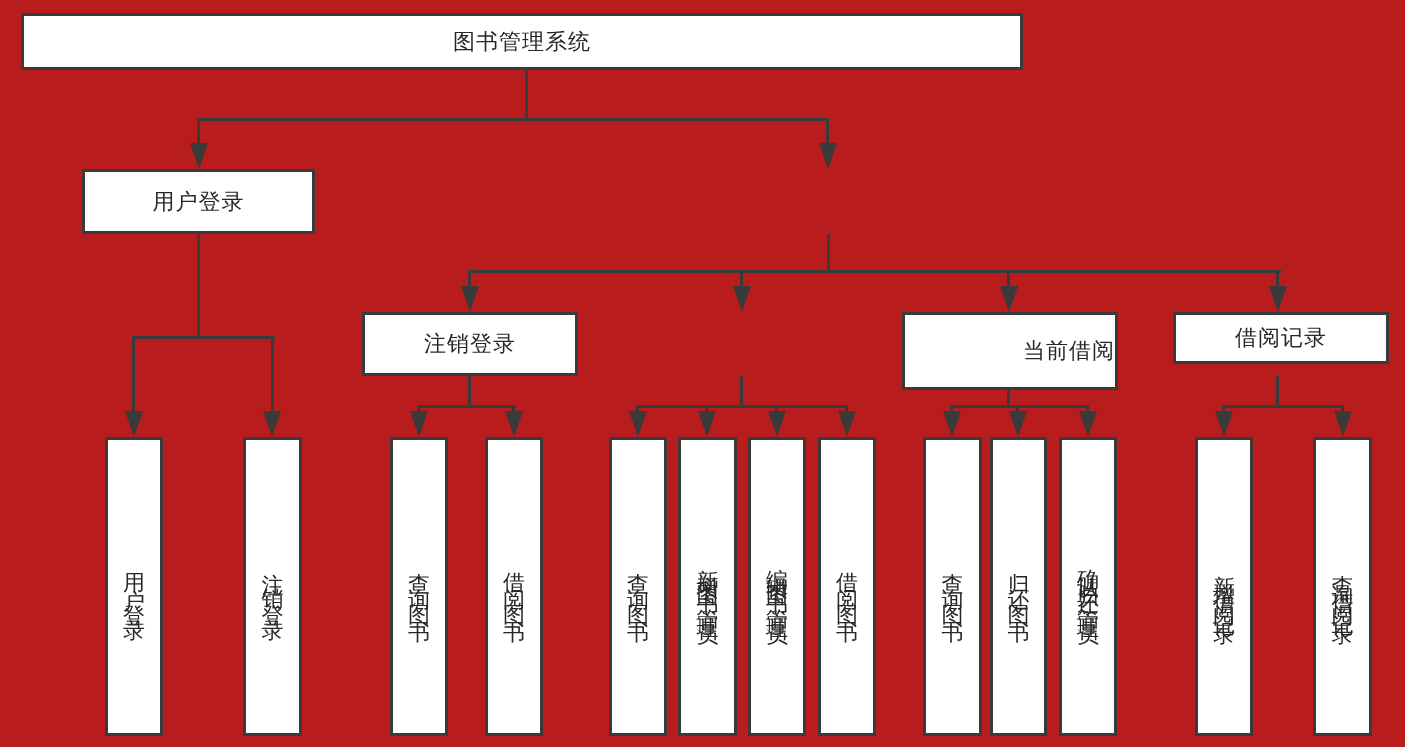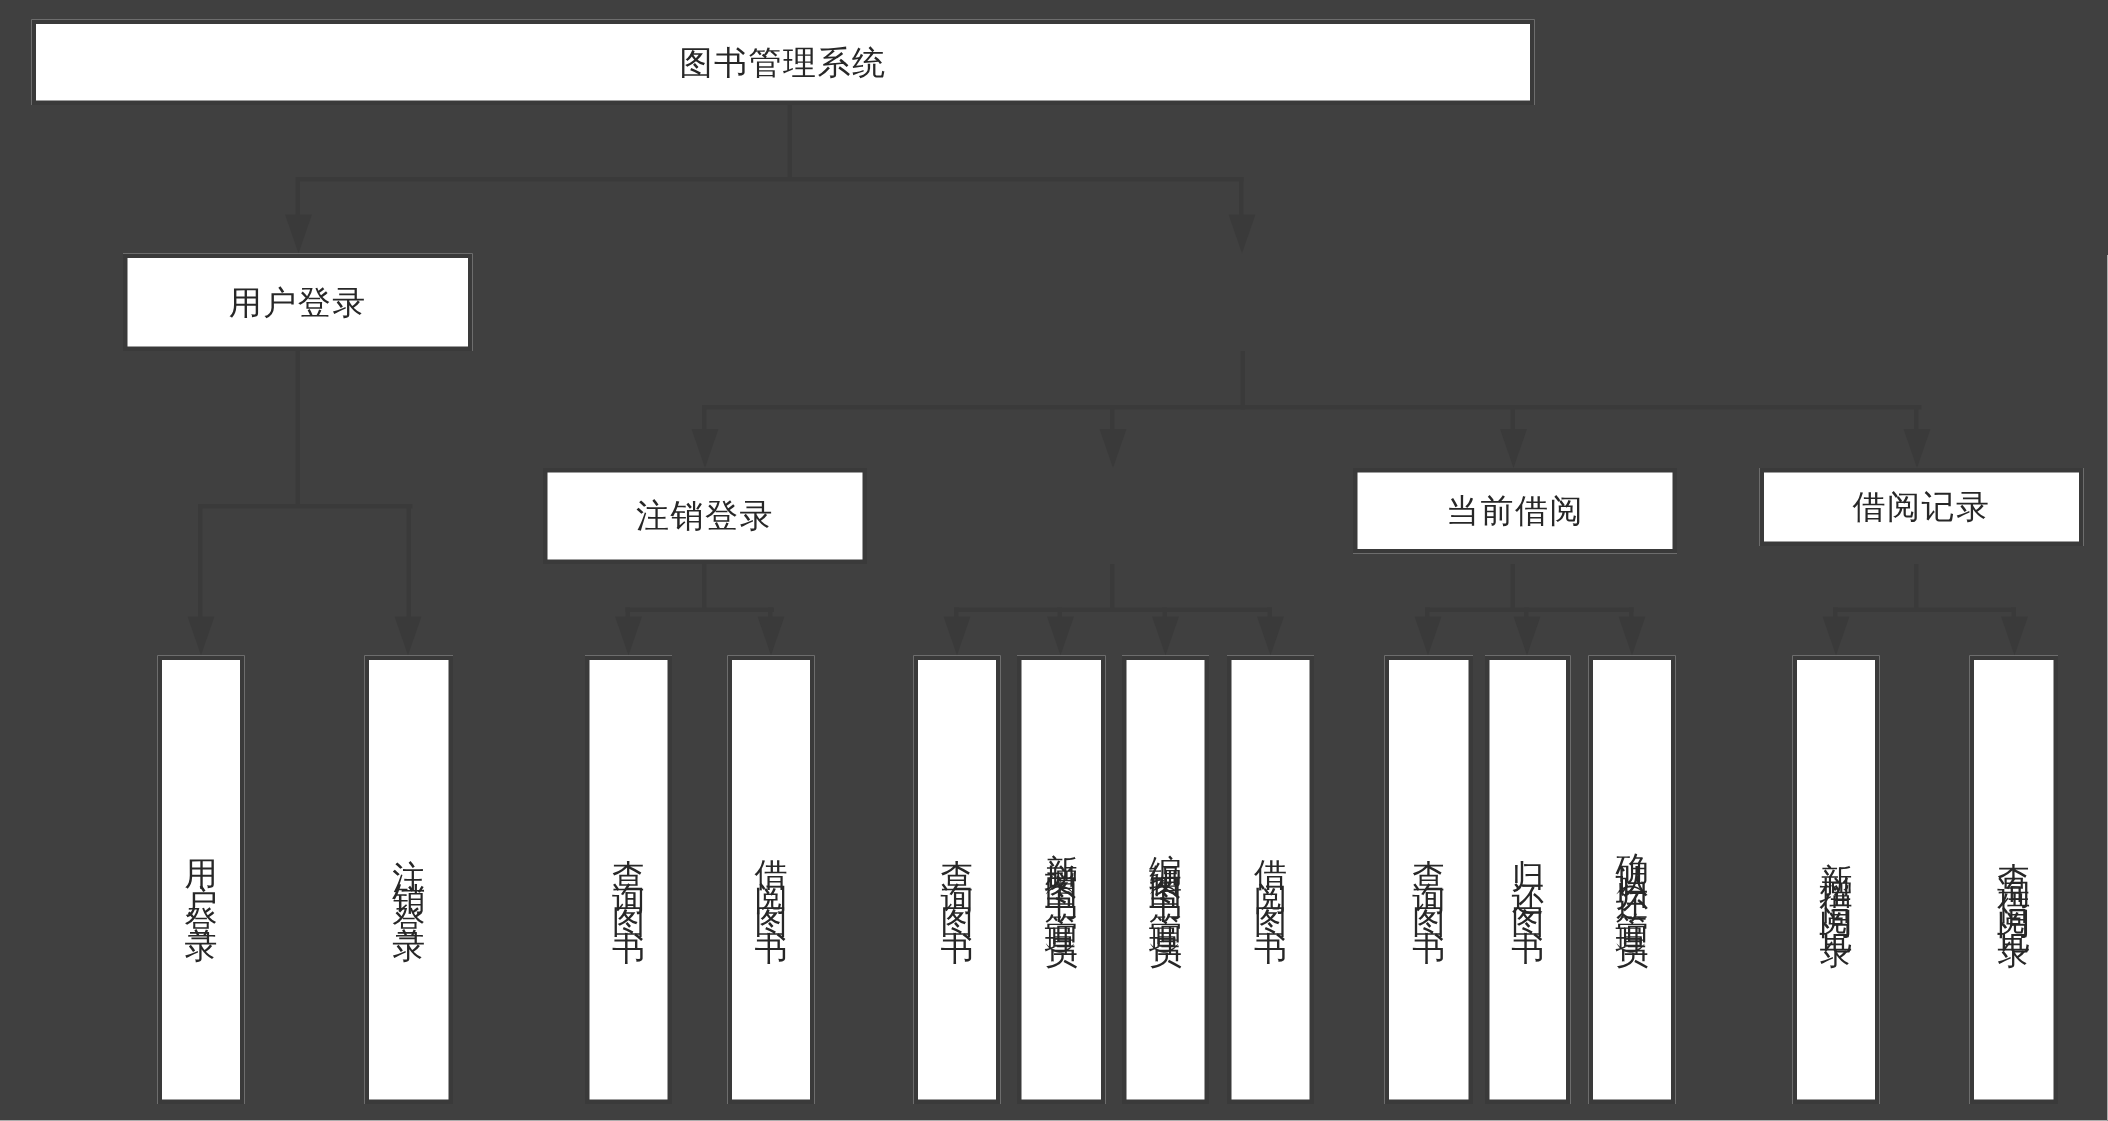--- a/index.html
+++ b/index.html
@@ -1,20 +1,20 @@
 <!DOCTYPE html>
 <html><head>
 <meta charset="utf-8">
 <style>
   html,body{margin:0;padding:0;background:#ffffff;}
   #stage{
     position:relative;
     width:1405px;
     height:747px;
-    background:#404040;
+    background:#b91c1c;
     font-family:"Liberation Sans", sans-serif;
     overflow:hidden;
   }
   .box{
     position:absolute;
     box-sizing:border-box;
     border:3px solid #3a3a3a;
     background:#ffffff;
     display:flex;
     align-items:center;
@@ -84,21 +84,21 @@
   <div class="vline" style="left:740px;top:270px;height:22px;"></div>
   <div class="arrow" style="left:733px;top:286px;"></div>
   <div class="vline" style="left:1007px;top:270px;height:22px;"></div>
   <div class="arrow" style="left:1000px;top:286px;"></div>
   <div class="vline" style="left:1276px;top:270px;height:22px;"></div>
   <div class="arrow" style="left:1269px;top:286px;"></div>
 
   <div class="box" style="left:362px;top:312px;width:216px;height:64px;">
     <span>注销登录</span>
   </div>
-  <div class="box" style="left:902px;top:312px;width:216px;height:57px;">
+  <div class="box" style="left:902px;top:312px;width:216px;height:78px;justify-content:flex-end;">
     <span>当前借阅</span>
   </div>
   <div class="box" style="left:1173px;top:312px;width:216px;height:52px;">
     <span>借阅记录</span>
   </div>
 
   <div class="vline" style="left:468px;top:376px;height:31px;"></div>
   <div class="hline" style="left:417px;top:405px;width:99px;"></div>
   <div class="vline" style="left:417px;top:405px;height:12px;"></div>
   <div class="arrow" style="left:410px;top:411px;"></div>

